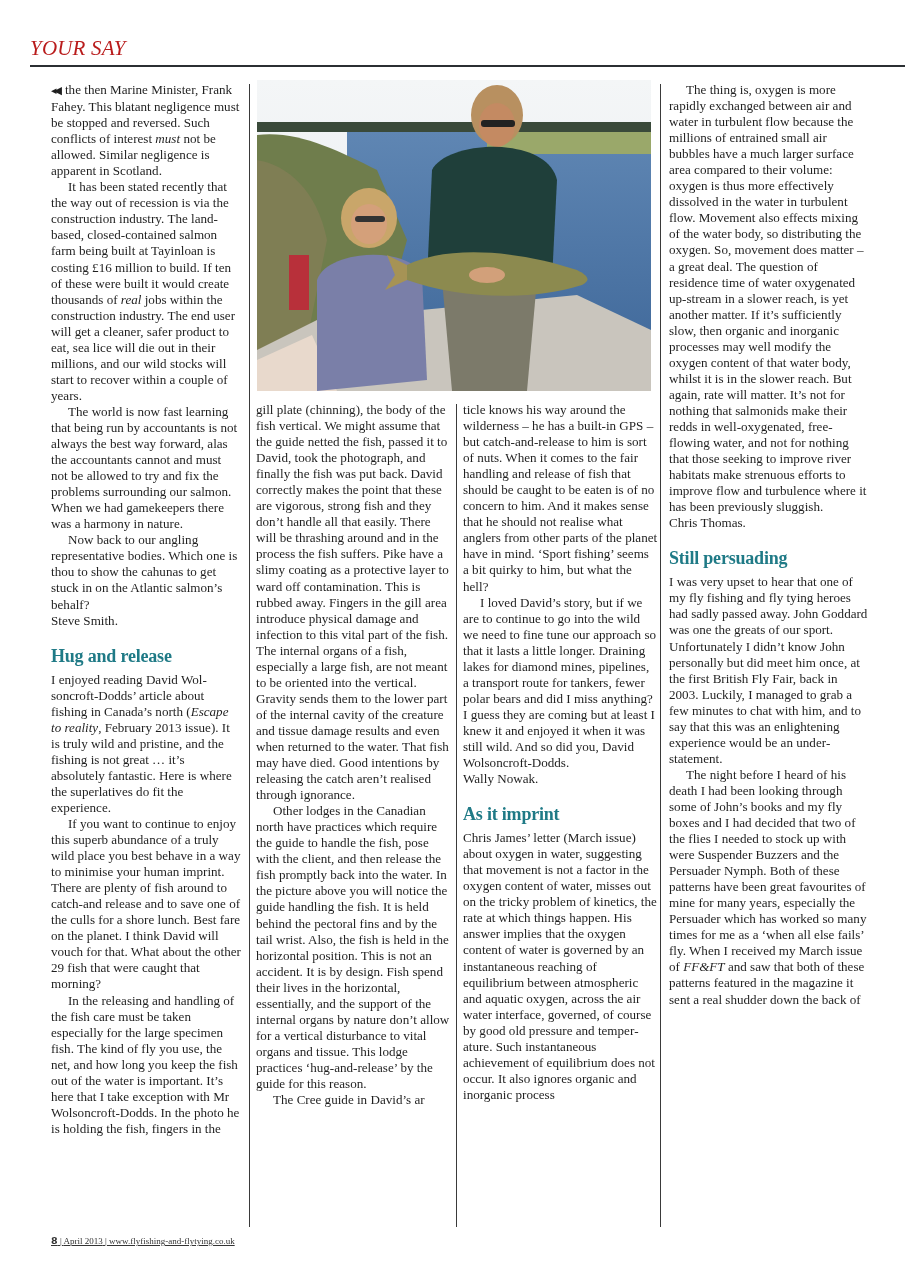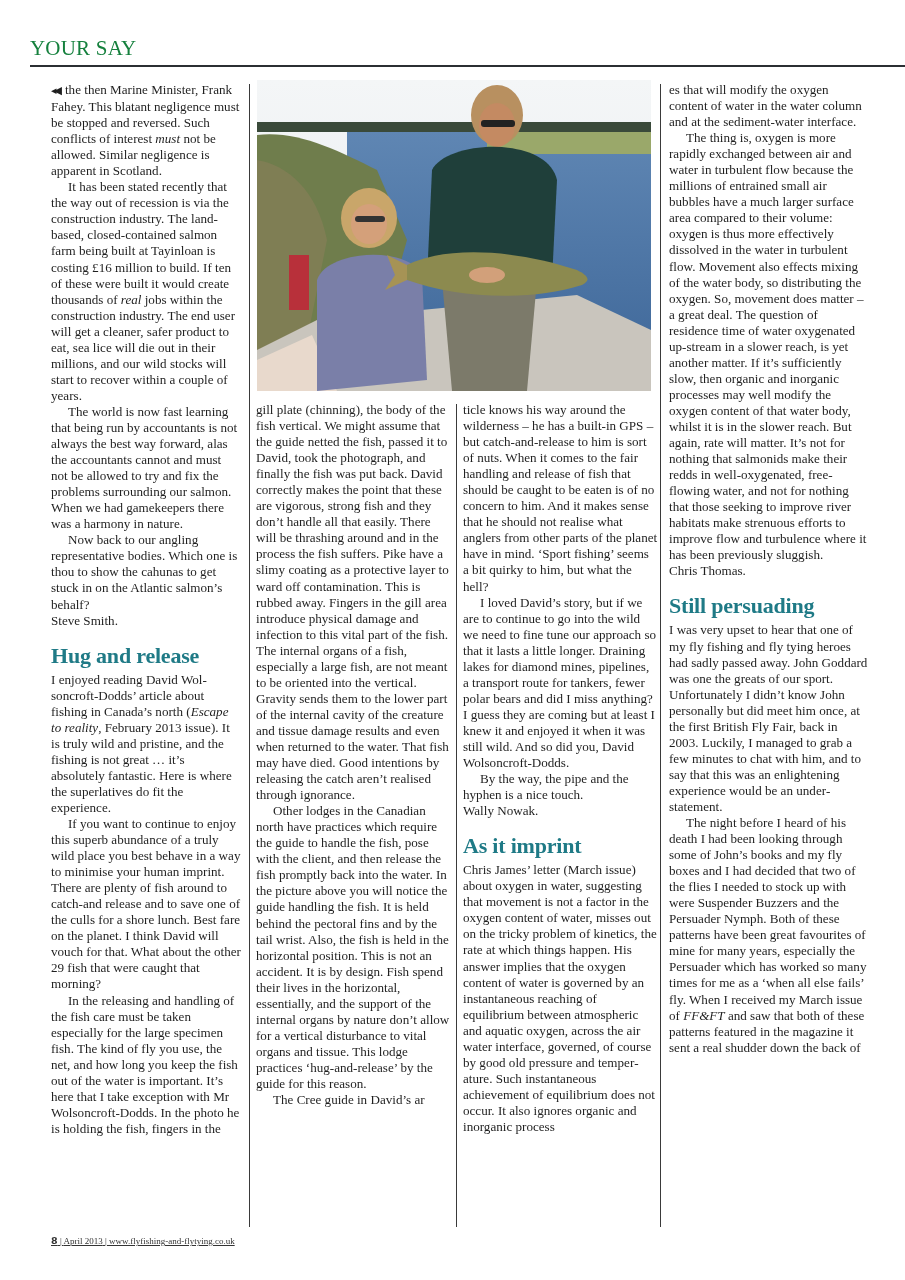--- a/index.html
+++ b/index.html
@@ -2,21 +2,22 @@
 <html><head>
 <meta charset="utf-8">
 <style>
   * { box-sizing: border-box; margin: 0; padding: 0; }
   html, body { width: 905px; height: 1280px; background: #ffffff; overflow: hidden; }
   body { position: relative; font-family: "DejaVu Serif", "Liberation Serif", serif; color: #1c1c1c; }
 
   .section-head {
     position: absolute; left: 30px; top: 36px;
     font-family: "Liberation Serif", serif; font-size: 21px; letter-spacing: 0.2px;
-    color: #15803d;
+    color: #b91c1c;
+    font-style: italic;
   }
   .head-rule {
     position: absolute; left: 30px; top: 65px; width: 875px; height: 2px; background: #2b2f33;
   }
 
   .col {
     position: absolute; top: 82px;
     font-family: "Liberation Serif", serif;
     font-size: 13.1px; line-height: 16.05px; color: #1f1f1f;
   }
@@ -24,21 +25,21 @@
   .col p.ind { text-indent: 17px; }
   .col em, .col i { font-style: italic; }
   .c1 { left: 51px; width: 190px; }
   .c2 { left: 256px; width: 195px; top: 402px; }
   .c3 { left: 463px; width: 195px; top: 402px; }
   .c4 { left: 669px; width: 200px; }
 
   .vrule { position: absolute; width: 1px; background: #3a3a3a; }
 
   .hd {
-    font-family: "Liberation Serif", serif; font-size: 22px; line-height: 26px;
+    font-family: "Liberation Serif", serif; font-size: 18px; line-height: 26px;
     color: #1f7a86; margin: 14px 0 3px 0; letter-spacing: -0.2px;
   }
   .sig { }
   .arrow { font-size: 11px; letter-spacing: -3px; margin-right: 6px; font-family: "DejaVu Sans", sans-serif; }
 
   .photo {
     position: absolute; left: 257px; top: 80px; width: 394px; height: 311px; overflow: hidden;
     background: #dfe6ea;
   }
   .photo svg { display: block; }
@@ -115,29 +116,27 @@
 
 <div class="col c2">
   <p>gill plate (chinning), the body of the fish vertical. We might assume that the guide netted the fish, passed it to David, took the photograph, and finally the fish was put back. David cor­rectly makes the point that these are vigorous, strong fish and they don’t handle all that easily. There will be thrashing around and in the process the fish suffers. Pike have a slimy coating as a protective layer to ward off contamination. This is rubbed away. Fingers in the gill area introduce physical damage and infection to this vital part of the fish. The internal organs of a fish, especially a large fish, are not meant to be oriented into the vertical. Gravity sends them to the lower part of the in­ternal cavity of the creature and tissue damage results and even when returned to the water. That fish may have died. Good intentions by releasing the catch aren’t realised through ig­norance.</p>
   <p class="ind">Other lodges in the Canadi­an north have practices which require the guide to handle the fish, pose with the client, and then release the fish promptly back into the water. In the pic­ture above you will notice the guide handling the fish. It is held behind the pectoral fins and by the tail wrist. Also, the fish is held in the horizontal position. This is not an acci­dent. It is by design. Fish spend their lives in the hori­zontal, essentially, and the sup­port of the internal organs by nature don’t allow for a vertical disturbance to vital organs and tissue. This lodge practices ‘hug-and-release’ by the guide for this reason.</p>
   <p class="ind">The Cree guide in David’s ar­</p>
 </div>
 
 <div class="col c3">
   <p>ticle knows his way around the wilderness – he has a built-in GPS – but catch-and-release to him is sort of nuts. When it comes to the fair handling and release of fish that should be caught to be eaten is of no con­cern to him. And it makes sense that he should not realise what anglers from other parts of the planet have in mind. ‘Sport fish­ing’ seems a bit quirky to him, but what the hell?</p>
   <p class="ind">I loved David’s story, but if we are to continue to go into the wild we need to fine tune our approach so that it lasts a little longer. Draining lakes for diamond mines, pipelines, a transport route for tankers, fewer polar bears and did I miss anything? I guess they are coming but at least I knew it and enjoyed it when it was still wild. And so did you, David Wolsoncroft-Dodds.</p>
-  <p class="ind">By the way, the pipe and the hyphen is a nice touch.</p>
   <p class="sig">Wally Nowak.</p>
 
   <h2 class="hd">As it imprint</h2>
   <p>Chris James’ letter (March is­sue) about oxygen in water, suggesting that movement is not a factor in the oxygen con­tent of water, misses out on the tricky problem of kinetics, the rate at which things happen. His answer implies that the oxygen content of water is gov­erned by an instantaneous reaching of equilibrium be­tween atmospheric and aquatic oxygen, across the air water in­terface, governed, of course by good old pressure and temper­ature. Such instantaneous achievement of equilibrium does not occur. It also ignores organic and inorganic process­</p>
 </div>
 
 <div class="col c4">
-  <p>es that will modify the oxygen content of water in the water column and at the sediment-water interface.</p>
   <p class="ind">The thing is, oxygen is more rapidly exchanged between air and water in turbulent flow be­cause the millions of entrained small air bubbles have a much larger surface area compared to their volume: oxygen is thus more effectively dissolved in the water in turbulent flow. Movement also effects mixing of the water body, so distribut­ing the oxygen. So, movement does matter – a great deal. The question of residence time of water oxygenated up-stream in a slower reach, is yet another matter. If it’s sufficiently slow, then organic and inorganic processes may well modify the oxygen content of that water body, whilst it is in the slower reach. But again, rate will mat­ter. It’s not for nothing that salmonids make their redds in well-oxygenated, free-flowing water, and not for nothing that those seeking to improve river habitats make strenuous efforts to improve flow and turbulence where it has been previously sluggish.</p>
   <p class="sig">Chris Thomas.</p>
 
   <h2 class="hd">Still persuading</h2>
   <p>I was very upset to hear that one of my fly fishing and fly ty­ing heroes had sadly passed away. John Goddard was one the greats of our sport. Unfor­tunately I didn’t know John personally but did meet him once, at the first British Fly Fair, back in 2003. Luckily, I managed to grab a few minutes to chat with him, and to say that this was an enlightening experience would be an under­statement.</p>
   <p class="ind"><span>The night before I heard of his death I had been looking through some of John’s books and my fly boxes and I had de­cided that two of the flies I needed to stock up with were Suspender Buzzers and the Persuader Nymph. Both of these patterns have been great favourites of mine for many years, especially the Persuader which has worked so many times for me as a ‘when all else fails’ fly. When I received my March issue of </span><em>FF&amp;FT</em><span> and saw that both of these patterns fea­tured in the magazine it sent a real shudder down the back of</span></p>
 </div>
 
 <div class="footer">
   <span class="pg">8</span><span> | </span><span>April 2013</span><span> | </span><a>www.flyfishing-and-flytying.co.uk</a>

